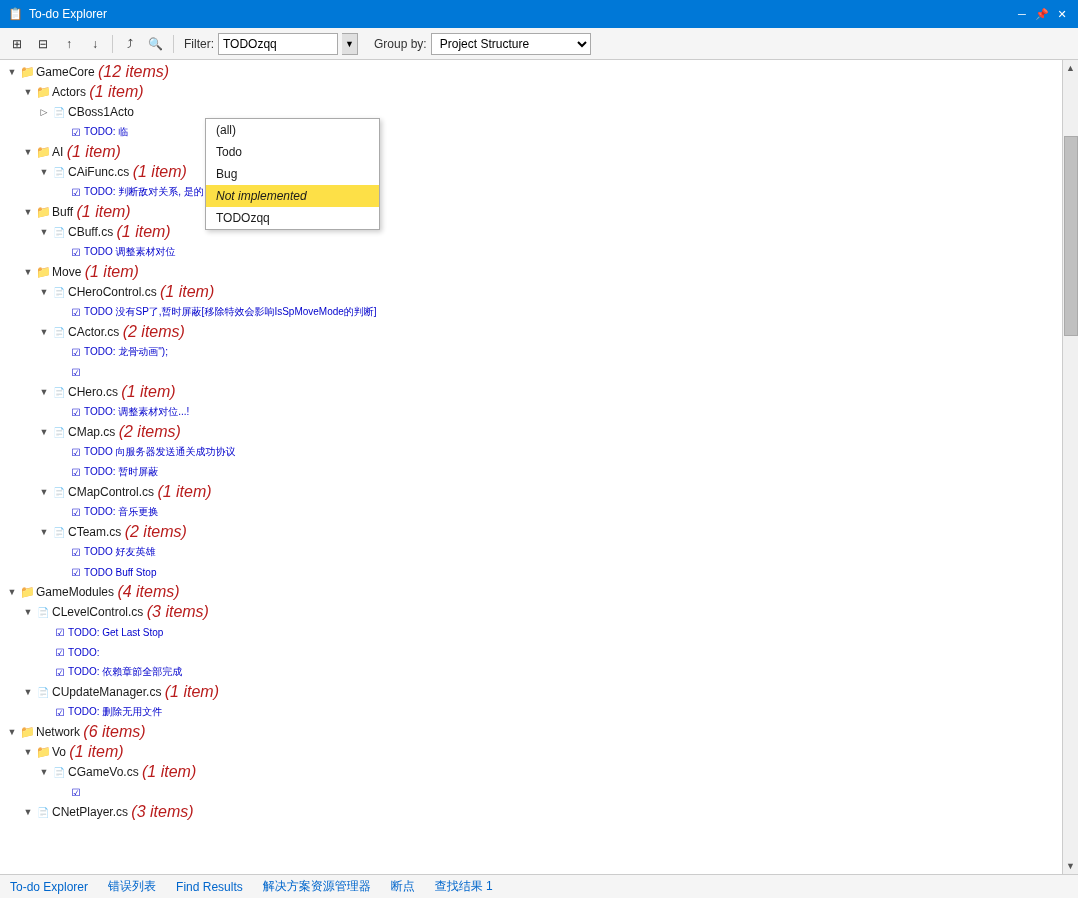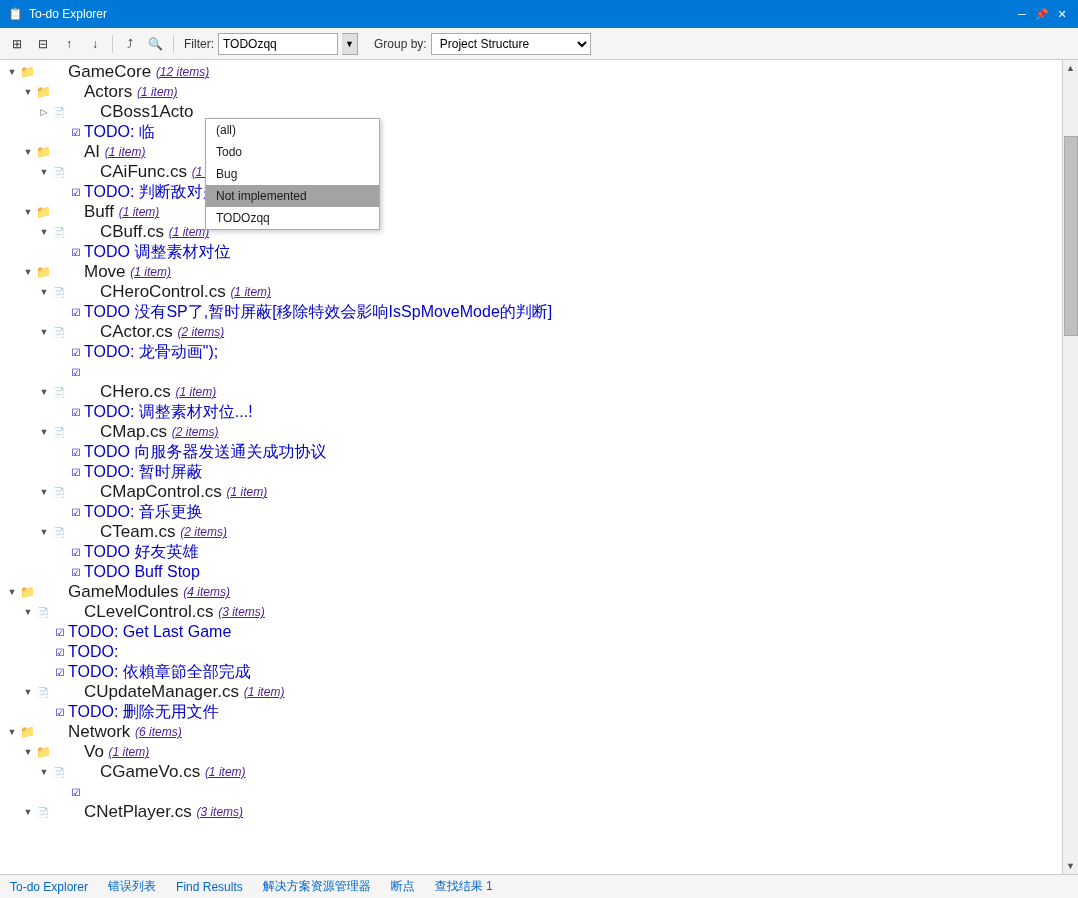--- a/index.html
+++ b/index.html
@@ -166,33 +166,31 @@
     .icon-file {
       width: 16px;
       height: 14px;
       display: inline-flex;
       align-items: center;
       justify-content: center;
       font-size: 10px;
       flex-shrink: 0;
     }
     .item-text {
-      font-size: 17px;
+      font-size: 12px;
       color: #1a1a1a;
-      margin-left: 32px;
     }
     .item-todo {
       color: #0000cc;
-      font-size: 16px;
+      font-size: 10px;
     }
     .item-count {
       font-style: italic;
-      color: #4c1d95;
-      font-size: 12px;
-      text-decoration: underline;
+      color: #b91c1c;
+      font-size: 16px;
     }
     
     .dropdown-overlay {
       position: absolute;
       top: 58px;
       left: 205px;
       background: white;
       border: 1px solid #aaa;
       z-index: 100;
       width: 175px;
@@ -200,21 +198,21 @@
     }
     .dropdown-item {
       padding: 3px 10px;
       font-size: 12px;
       color: #1a1a1a;
       cursor: pointer;
       height: 22px;
       display: flex;
       align-items: center;
     }
-    .dropdown-item.selected { background: #a3a3a3; }
+    .dropdown-item.selected { background: #fde047; font-style: italic; }
     .status-bar {
       height: 24px;
       background: #f5f5f5;
       border-top: 1px solid #ccc;
       display: flex;
       align-items: center;
       padding: 0 6px;
       gap: 12px;
     }
     .status-tab {
@@ -488,21 +486,21 @@
           <span class="expand-btn">▼</span>
           <span class="icon-file">📄</span>
           <span class="item-text">CLevelControl.cs&nbsp;</span>
           <span class="item-count">(3 items)</span>
         </div>
 
         <div class="tree-item">
           <span class="indent" style="width:36px"></span>
           <span class="expand-btn"></span>
           <span class="icon-file" style="color:#0000cc;">☑</span>
-          <span class="item-todo">TODO: Get Last Game</span>
+          <span class="item-todo">TODO: Get Last Stop</span>
         </div>
 
         <div class="tree-item">
           <span class="indent" style="width:36px"></span>
           <span class="expand-btn"></span>
           <span class="icon-file" style="color:#0000cc;">☑</span>
           <span class="item-todo">TODO:</span>
         </div>
 
         <div class="tree-item">

